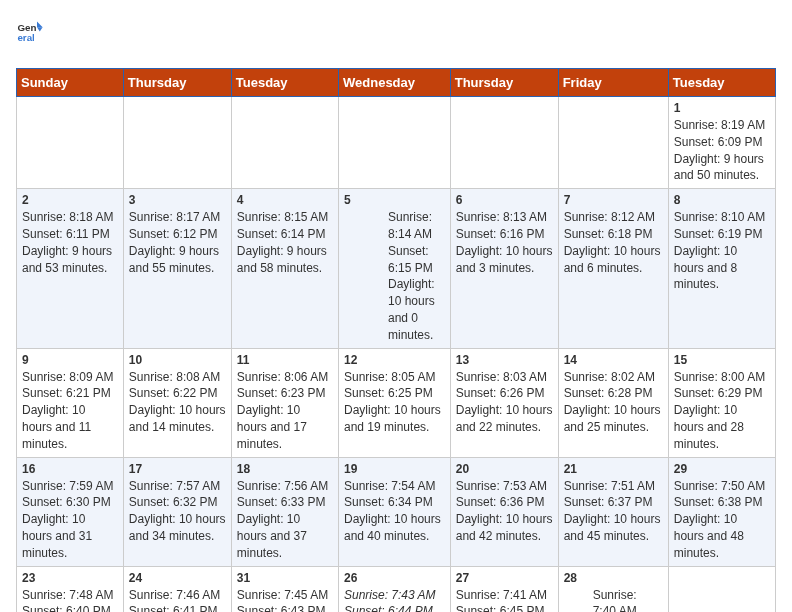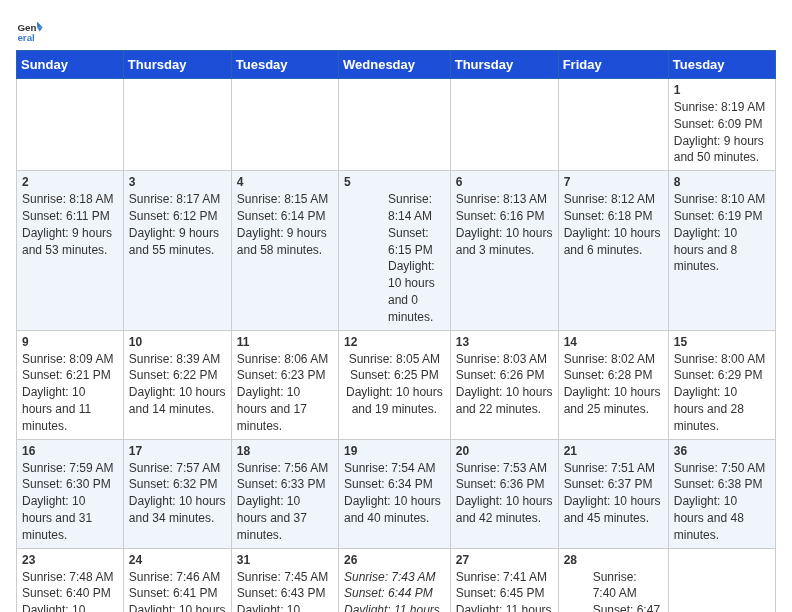--- a/index.html
+++ b/index.html
@@ -7,21 +7,21 @@
       font-family: Arial, sans-serif;
       background: #fff;
       width: 792px;
       min-height: 612px;
       padding: 16px;
     }
     .header {
       display: flex;
       justify-content: space-between;
       align-items: flex-end;
-      margin-bottom: 6px;
+      margin-bottom: 24px;
     }
     .logo {
       display: flex;
       align-items: center;
       gap: 4px;
     }
     .logo-icon {
       width: 28px;
       height: 28px;
     }
@@ -74,21 +74,21 @@
     .empty-cell {
       background: #f9f9f9;
     }
     tr:nth-child(even) td {
       background-color: #f0f4fb;
     }
     tr:nth-child(odd) td {
       background-color: #fff;
     }
     .calendar thead tr th {
-      background-color: #1d4ed8;
+      background-color: #c2410c;
     }
   </style>
 </head>
 <body>
 
 <div class="header">
   <div class="logo">
     <svg class="logo-icon" viewBox="0 0 40 40">
       <text x="2" y="22" font-size="14" font-weight="bold" fill="#333">Gen</text>
       <text x="2" y="35" font-size="14" font-weight="bold" fill="#3a7bd5">eral</text>
@@ -180,33 +180,33 @@
       </tr>
       <tr>
         <td>
           <span class="day-num">9</span>
           <div class="day-info" style="white-space: pre-line;">Sunrise: 8:09 AM
 Sunset: 6:21 PM
 Daylight: 10 hours and 11 minutes.</div>
         </td>
         <td>
           <span class="day-num">10</span>
-          <div class="day-info" style="white-space: pre-line;">Sunrise: 8:39 AM
+          <div class="day-info" style="white-space: pre-line;">Sunrise: 8:08 AM
 Sunset: 6:22 PM
 Daylight: 10 hours and 14 minutes.</div>
         </td>
         <td>
           <span class="day-num">11</span>
           <div class="day-info" style="white-space: pre-line;">Sunrise: 8:06 AM
 Sunset: 6:23 PM
 Daylight: 10 hours and 17 minutes.</div>
         </td>
         <td>
           <span class="day-num">12</span>
-          <div class="day-info" style="white-space: pre-line; text-align: center;">Sunrise: 8:05 AM
+          <div class="day-info" style="white-space: pre-line;">Sunrise: 8:05 AM
 Sunset: 6:25 PM
 Daylight: 10 hours and 19 minutes.</div>
         </td>
         <td>
           <span class="day-num">13</span>
           <div class="day-info" style="white-space: pre-line;">Sunrise: 8:03 AM
 Sunset: 6:26 PM
 Daylight: 10 hours and 22 minutes.</div>
         </td>
         <td>
@@ -253,21 +253,21 @@
 Sunset: 6:36 PM
 Daylight: 10 hours and 42 minutes.</div>
         </td>
         <td>
           <span class="day-num">21</span>
           <div class="day-info" style="white-space: pre-line;">Sunrise: 7:51 AM
 Sunset: 6:37 PM
 Daylight: 10 hours and 45 minutes.</div>
         </td>
         <td>
-          <span class="day-num">36</span>
+          <span class="day-num">29</span>
           <div class="day-info" style="white-space: pre-line;">Sunrise: 7:50 AM
 Sunset: 6:38 PM
 Daylight: 10 hours and 48 minutes.</div>
         </td>
       </tr>
       <tr>
         <td>
           <span class="day-num">23</span>
           <div class="day-info" style="white-space: pre-line;">Sunrise: 7:48 AM
 Sunset: 6:40 PM

